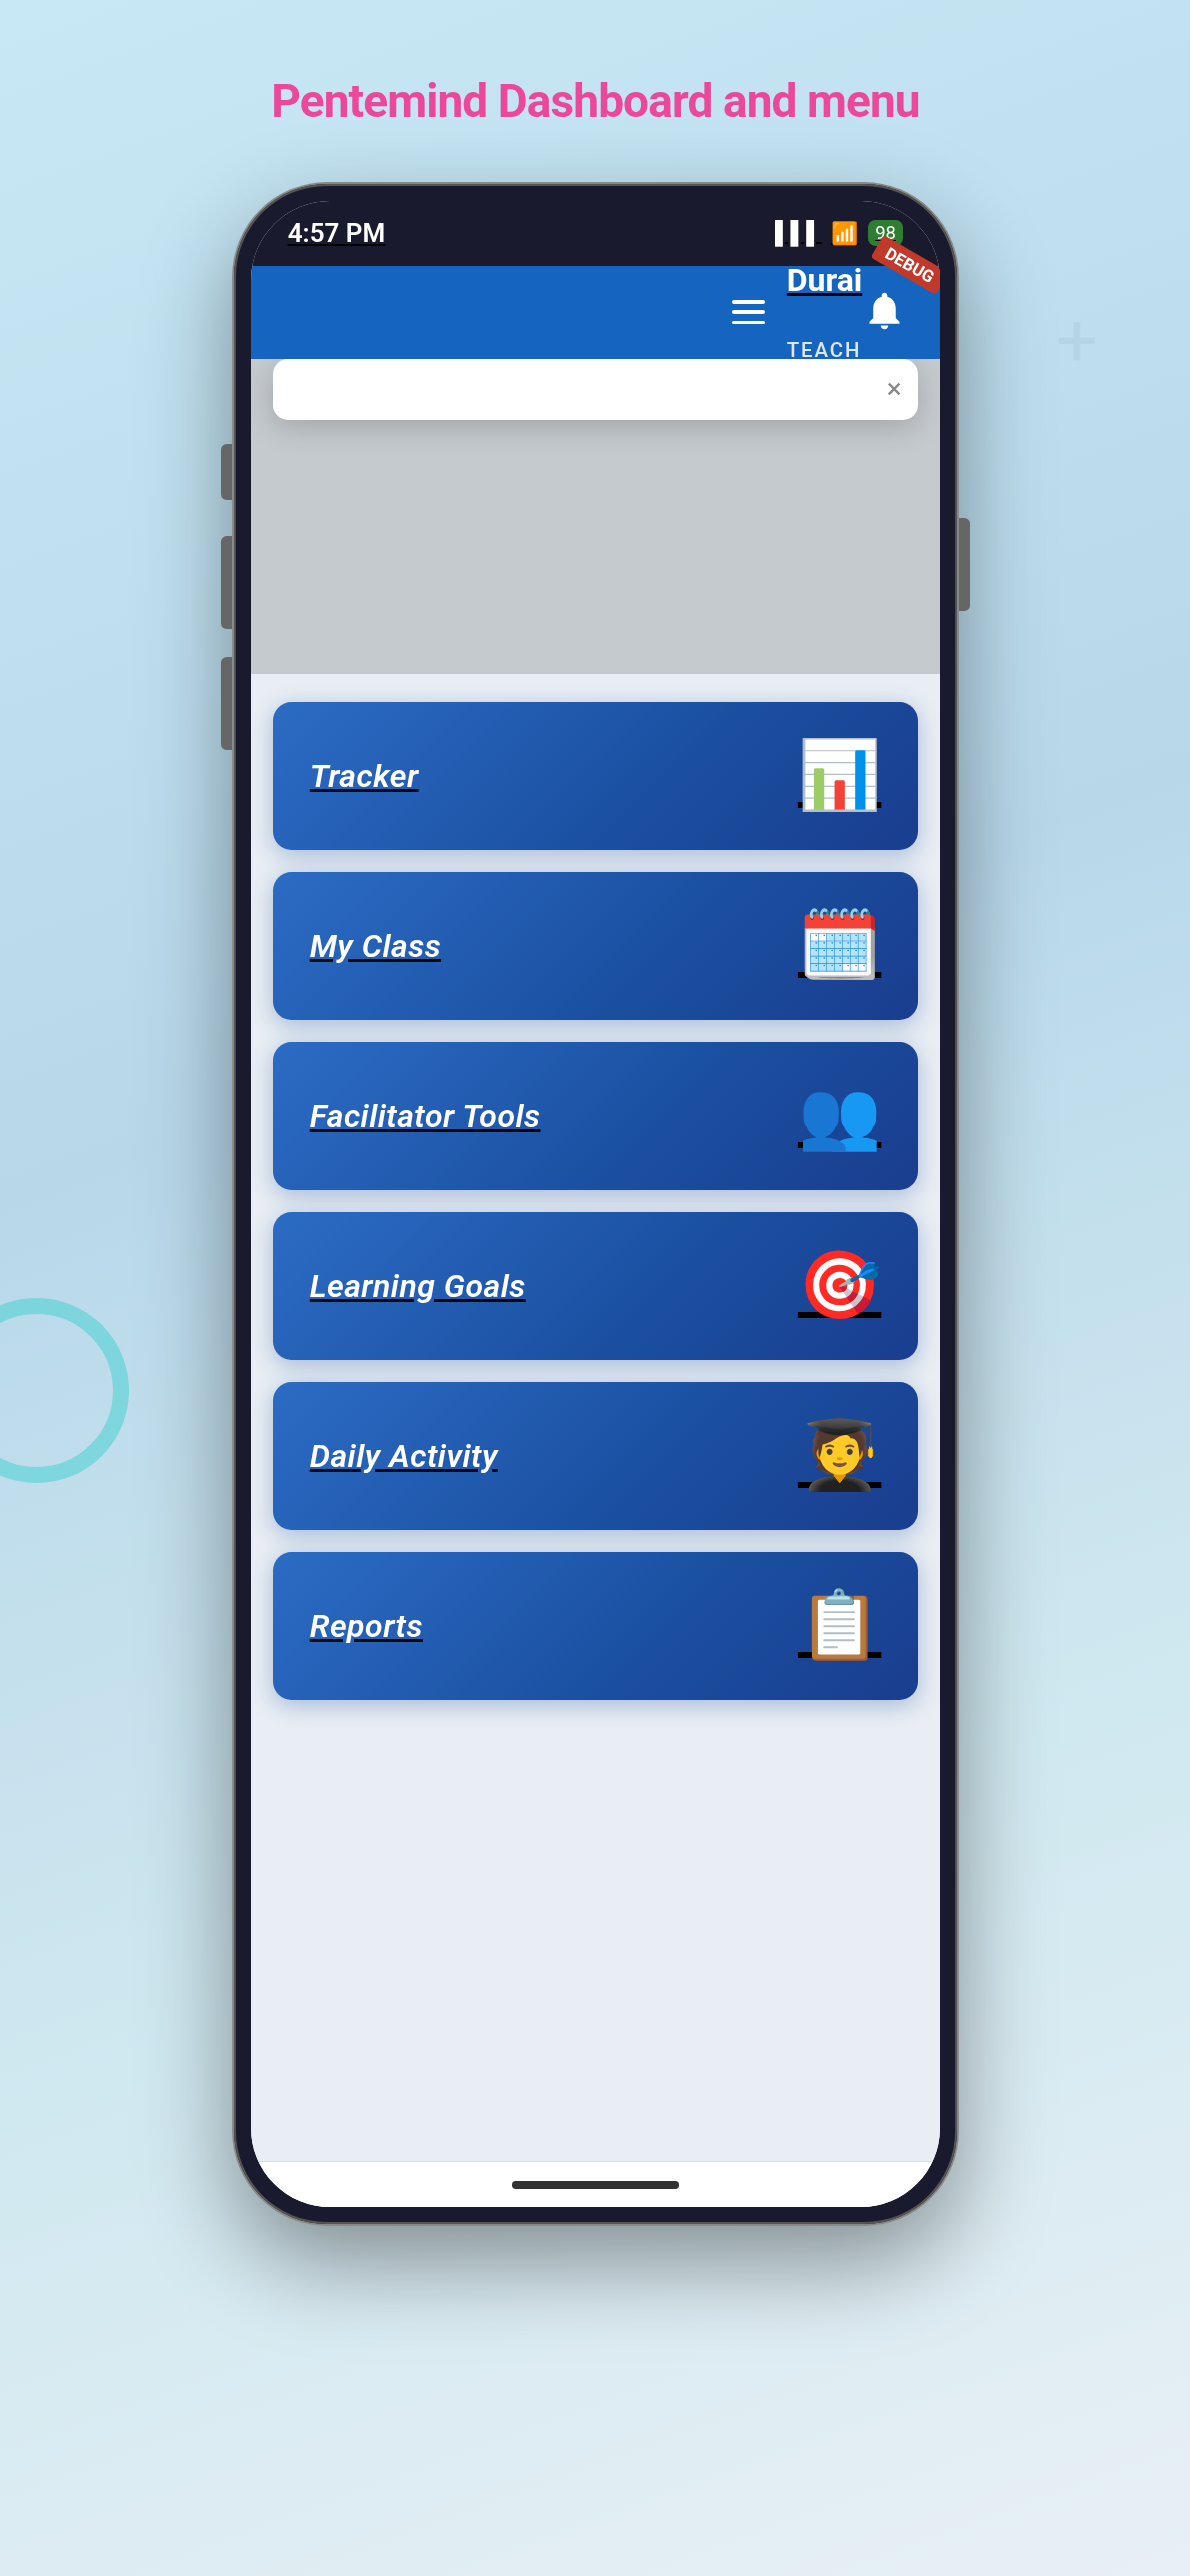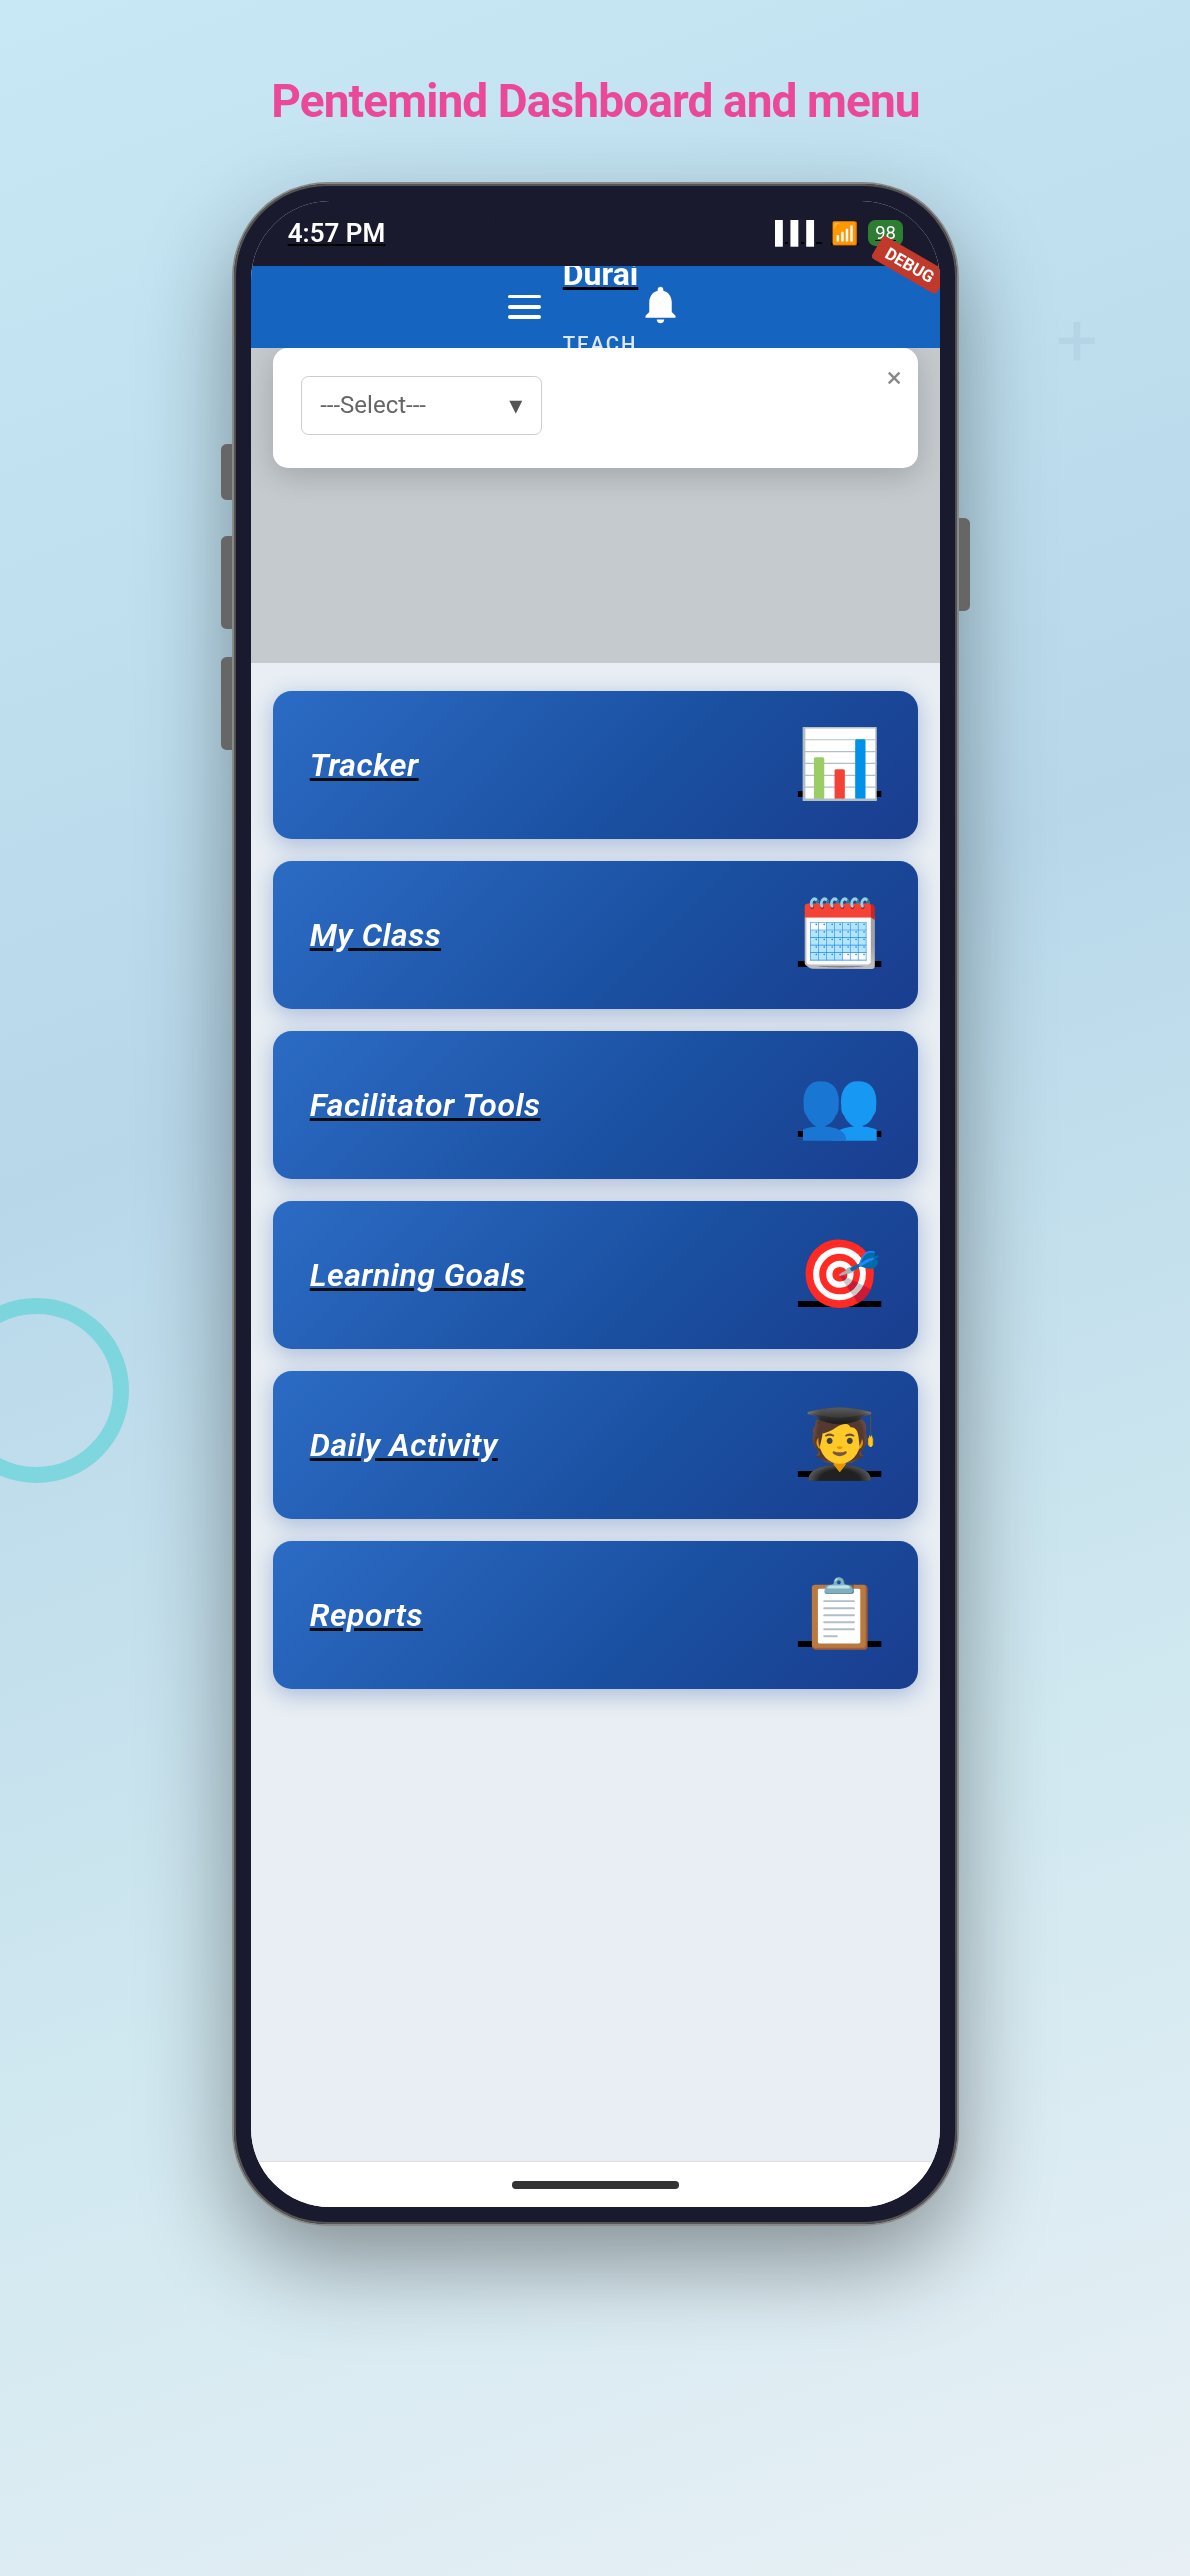--- a/index.html
+++ b/index.html
@@ -114,25 +114,25 @@
       background: #2e7d32;
       color: white;
       font-size: 18.5px;
       padding: 1.9px 7.4px;
       border-radius: 7.4px;
     }
 
     
     .app-header {
       background: #1565c0;
-      height: 82px;
+      height: 93px;
       display: flex;
       align-items: center;
       padding: 12px 33px;
-      justify-content: center;
+      justify-content: flex-end;
       flex-shrink: 0;
     }
 
     .header-left {
       display: flex;
       align-items: center;
       gap: 22px;
     }
 
     .hamburger-icon {
@@ -406,24 +406,20 @@
           <path d="M12 22c1.1 0 2-.9 2-2h-4c0 1.1.9 2 2 2zm6-6v-5c0-3.07-1.64-5.64-4.5-6.32V4c0-.83-.67-1.5-1.5-1.5s-1.5.67-1.5 1.5v.68C7.63 5.36 6 7.92 6 11v5l-2 2v1h16v-1l-2-2z"></path>
         </svg>
       </div>
     </div>
 
     <div class="phone-content">
 
       <div class="modal-overlay"></div>
       <div class="modal-card">
         <span class="modal-close">×</span>
-        <div class="select-dropdown">
-          <span>---Select---</span>
-          <span class="arrow">▾</span>
-        </div>
       </div>
 
       <div class="menu-area">
 
         <div class="menu-card">
           <span class="menu-card-label">Tracker</span>
           <span class="menu-card-icon">📊</span>
         </div>
 
         <div class="menu-card">

